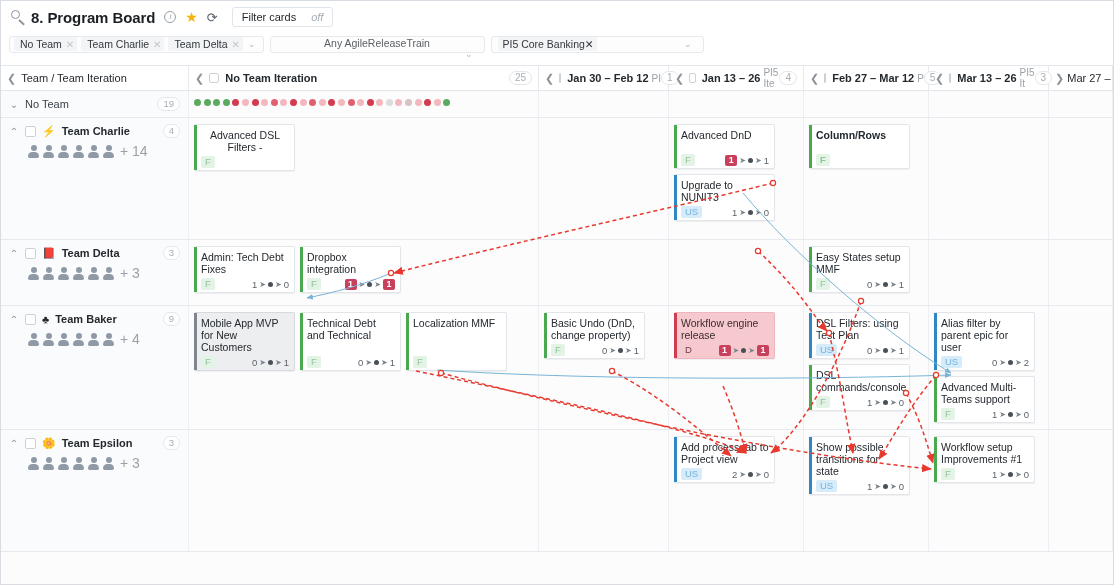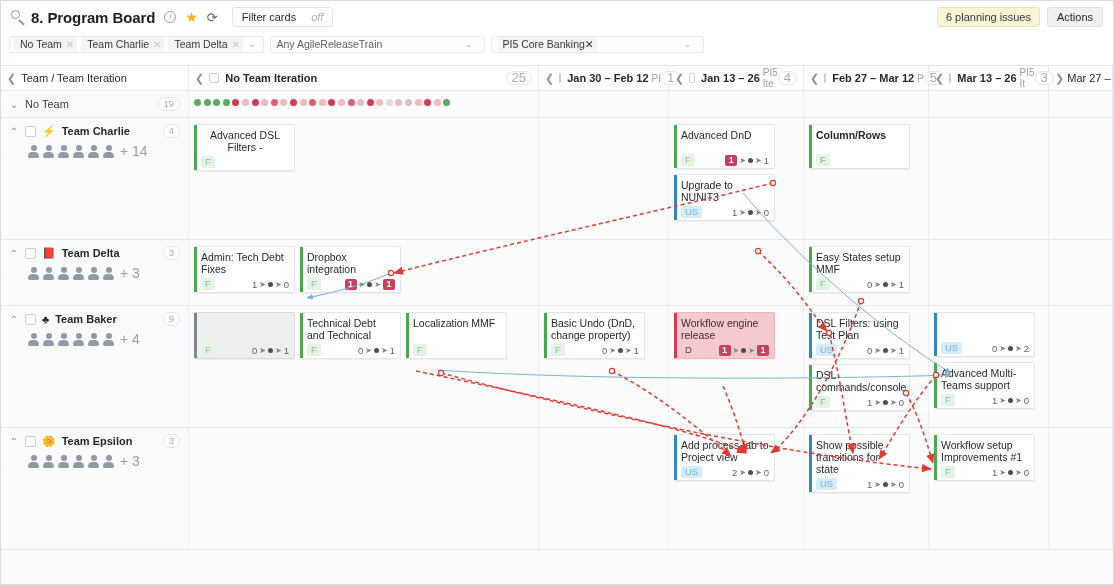--- a/index.html
+++ b/index.html
@@ -40,39 +40,39 @@
      background:#fff; }
   .multisel{ display:flex; align-items:center; border:1px solid #e6e9ed; border-radius:3px;
      background:#fdfdfe; height:17px; padding:0 2px 0 2px;}
   .chip{ display:flex; align-items:center; background:#f2f4f6; border-radius:2px;
      padding:1px 3px 1px 6px; margin:0 2px; font-size:10.5px; color:#33383d; height:14px;}
   .chip .x{ color:#c2c7cd; margin-left:4px; font-size:10px;}
   .caret{ color:#b4b9bf; font-size:9px; padding:0 5px 0 3px;}
   .selbox{ border:1px solid #e6e9ed; border-radius:3px; background:#fdfdfe; height:17px;
      display:flex; align-items:center; padding:0 6px; font-size:10.5px; color:#5c6166;}
   .selbox .sp{ margin-left:auto;}
-  .sel-art{ width:215px;}
+  .sel-art{ width:215px;flex-direction:column;}
   .sel-pi{ width:213px;}
   .sel-pi .chipv{ background:#f2f4f6; border-radius:2px; padding:1px 3px 1px 5px;
      font-size:10.5px; color:#33383d; display:flex; align-items:center;}
 
   
   .gridwrap{ position:absolute; left:0; top:64px; right:0; bottom:0;
      background:#fcfcfd; border-top:1px solid #e3e7eb;}
   .colhdr{ display:flex; height:25px; background:#fff; border-bottom:1px solid #e3e7eb;}
   .ch{ display:flex; align-items:center; border-right:1px solid #e6eaee;
       font-size:11px; padding:0 6px; position:relative; flex:none;}
   .ch .arrowl{ color:#8b9299; font-size:11px; margin-right:5px;}
   .ch .arrowr{ color:#8b9299; font-size:11px; margin-right:3px;}
   .ch .cb{ width:10px;height:10px;border:1px solid #ccd1d6; background:#fff;
      border-radius:2px; margin-right:6px;}
   .ch .lbl{ font-weight:bold; color:#24292e; white-space:nowrap;}
   .ch .sub{ color:#9aa1a8; font-weight:normal; margin-left:3px; font-size:10px;}
   .ch .cnt{ margin-left:auto; color:#a8aeb4; border:1px solid #e4e7ea; border-radius:8px;
-     padding:0 5px; font-size:13px; line-height:12px; background:#fff;}
+     padding:0 5px; font-size:10px; line-height:12px; background:#fff;}
   .ch.first .lbl{ font-weight:normal;}
 
   .gridbody{ position:absolute; left:0; right:0; top:25px; bottom:0; }
   .row{ display:flex; border-bottom:1px solid #e6eaee; position:relative;}
   .cell{ border-right:1px solid #edf0f3; flex:none; position:relative; padding:6px 5px;}
   .cell.sidebar{ background:#fafbfc; padding:6px 8px;}
 
   .teamline{ display:flex; align-items:center; gap:6px;}
   .chev{ color:#8b9299; font-size:10px; width:10px; display:inline-block; text-align:center;}
   .tcb{ width:11px;height:11px;border:1px solid #ccd1d6;background:#fff;border-radius:2px;}
@@ -128,24 +128,20 @@
       <span class="circ"></span>
         <span class="hdl"></span>
     </span>
     <span class="board-title">8. Program Board</span>
     <span class="t-ico info">i</span>
     <span class="t-ico star">★</span>
     <span class="t-ico refresh">⟳</span>
     <span class="filtercards">
       <span>Filter cards</span><span class="off">off</span>
     </span>
-    <span class="topright">
-      <span class="pill-warn">6 planning issues</span>
-      <span class="btn-act">Actions</span>
-    </span>
   </div>
 
   <div class="filterrow">
     <span class="multisel">
       <span class="chip">
         <span>No Team</span>
         <span class="x">✕</span>
       </span>
       <span class="chip">
         <span>Team Charlie</span>
@@ -487,20 +483,21 @@
                 <span class="h"></span>
                 <span class="b"></span>
               </span>
               <span class="avmore">+ 4</span>
             </div>
           </div>
           <div class="cell" style="width: 350px;">
             <div class="cards">
               <div class="card sel" style="--bar: #7f868d;">
                 <span style="position: absolute; left: 0px; top: 0px; bottom: 0px; width: 3px; background: rgb(127, 134, 141);"></span>
+                <div class="title">Mobile App MVP for New Customers</div>
                 <div class="foot">
                   <span class="tag F">F</span>
                   <span class="deps">
                     <span class="dnum">0</span>
                     <span class="arr">➤</span>
                     <span class="dcirc"></span>
                     <span class="arr">➤</span>
                     <span class="dnum">1</span>
                   </span>
                 </div>
@@ -594,20 +591,21 @@
                     <span class="dnum">0</span>
                   </span>
                 </div>
               </div>
             </div>
           </div>
           <div class="cell" style="width: 120px;">
             <div class="cards">
               <div class="card" style="--bar: #2f87c4;">
                 <span style="position: absolute; left: 0px; top: 0px; bottom: 0px; width: 3px; background: rgb(47, 135, 196);"></span>
+                <div class="title">Alias filter by parent epic for user</div>
                 <div class="foot">
                   <span class="tag US">US</span>
                   <span class="deps">
                     <span class="dnum">0</span>
                     <span class="arr">➤</span>
                     <span class="dcirc"></span>
                     <span class="arr">➤</span>
                     <span class="dnum">2</span>
                   </span>
                 </div>

